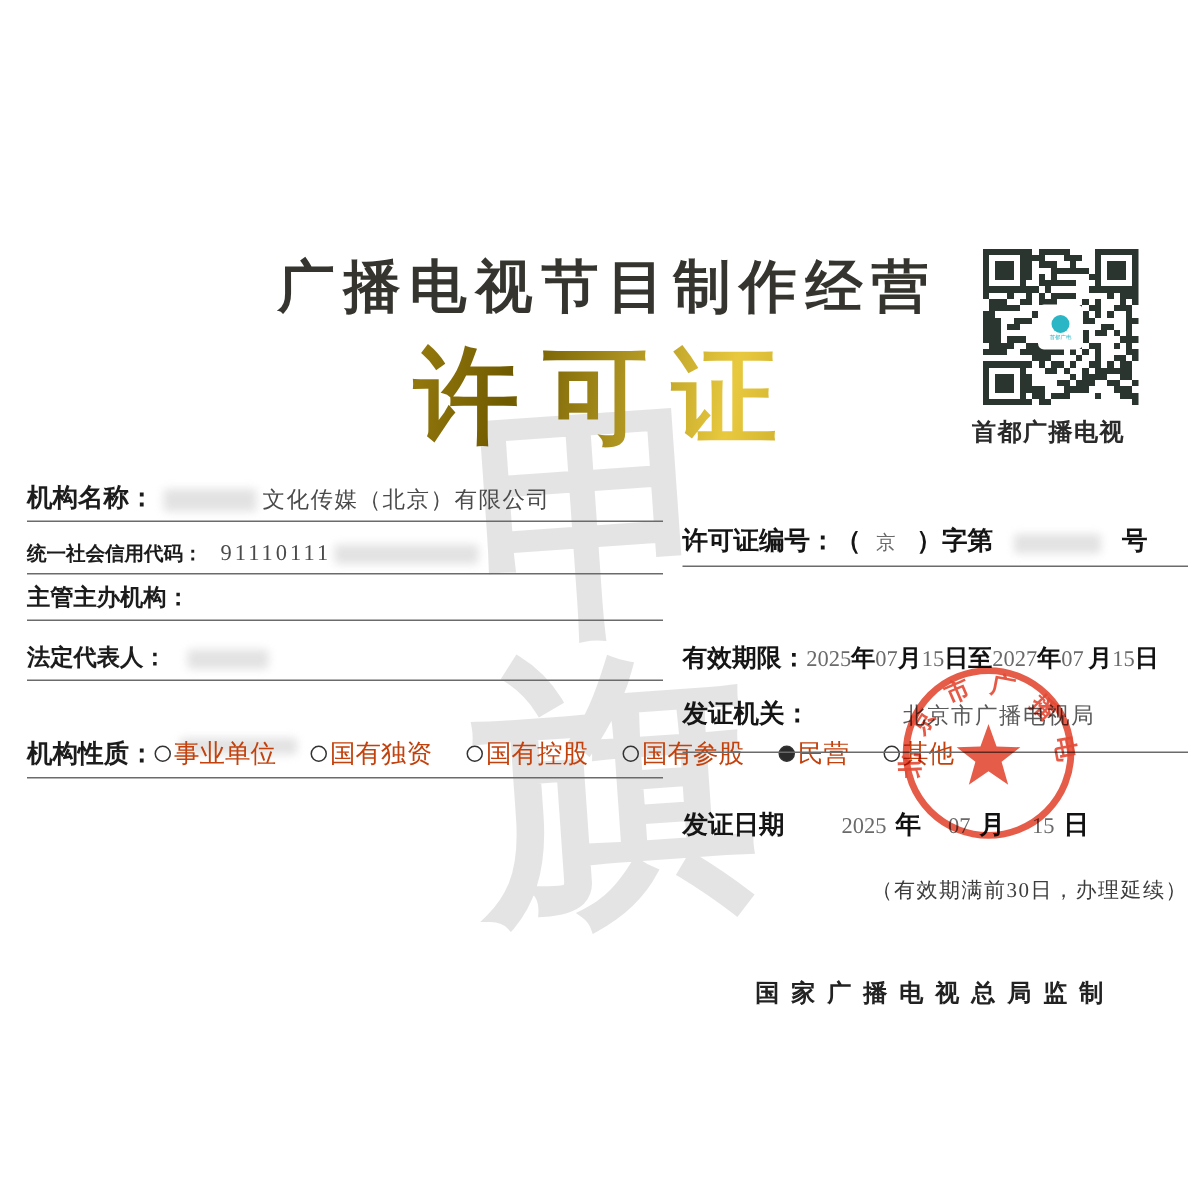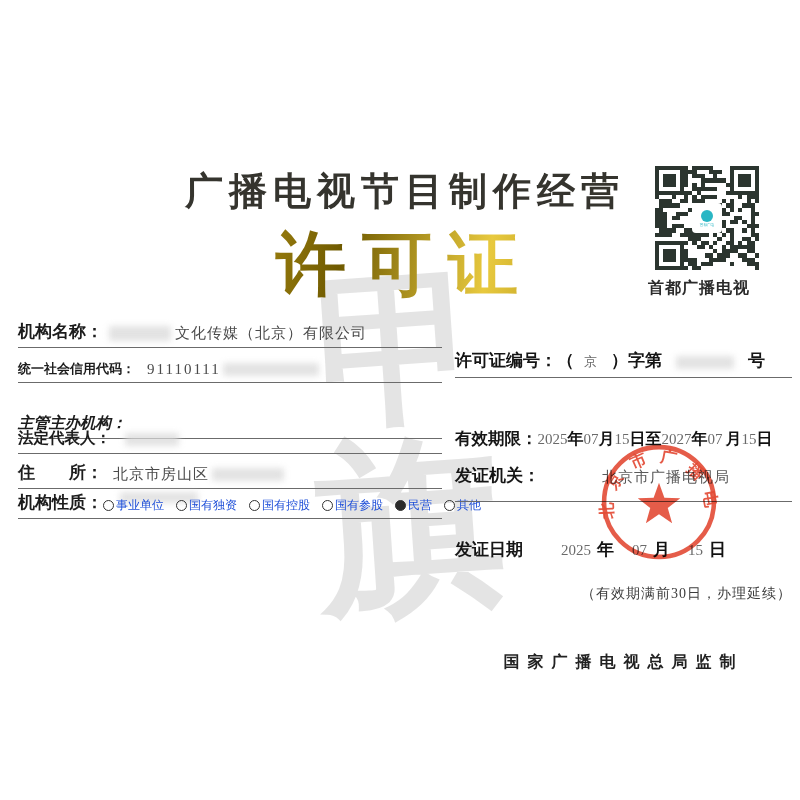--- a/index.html
+++ b/index.html
@@ -34,21 +34,21 @@
   .lbl{font-weight:bold;color:#1c1c1c;}
   .val{font-family:"Liberation Serif","DejaVu Serif",serif;color:#4a4a4a;}
   .uline{border-bottom:1.2px solid #6b6b6b;}
   .redact{display:inline-block;background:#d9d9d9;filter:blur(3px);border-radius:2px;vertical-align:middle;opacity:.75;}
 
   .leftcol{left:18px;width:424px;}
   .l-row{display:flex;align-items:flex-end;padding-bottom:4px;}
   .l-row .lbl{font-size:17px;flex:none;}
   .l-row .val{font-size:15px;letter-spacing:1px;}
 
-  .radio-row{display:flex;align-items:center;gap:5px;font-size:12px;color:#1d4ed8;
+  .radio-row{display:flex;align-items:center;gap:16px;font-size:17px;color:#c2410c;
              font-family:"Liberation Serif","DejaVu Serif",serif;}
   .radio{display:inline-block;width:9px;height:9px;border:1.2px solid #333;border-radius:50%;
          margin-right:2px;flex:none;}
   .radio.sel{background:#2b2b2b;}
   .opt{display:flex;align-items:center;margin-right:7px;white-space:nowrap;}
 
   .scope-label{float:left;font-size:17px;font-weight:bold;width:92px;}
   .scope-text{margin-left:92px;font-family:"Liberation Serif","DejaVu Serif",serif;
               font-size:15px;color:#3f3f3f;line-height:27px;letter-spacing:1px;}
 
@@ -341,35 +341,30 @@
     <span class="redact" style="width:62px;height:15px;margin:0 4px 2px 6px;"></span>
     <span class="val">文化传媒（北京）有限公司</span>
   </div>
 
   <div class="row leftcol uline l-row" style="top:354px;height:29px;">
     <span class="lbl" style="font-size:13px;letter-spacing:0;">统一社会信用代码：</span>
     <span class="val" style="margin-left:12px;letter-spacing:2px;">91110111</span>
     <span class="redact" style="width:96px;height:13px;margin:0 0 2px 2px;"></span>
   </div>
 
-  <div class="row leftcol uline l-row" style="top:409px;height:30px;font-style:italic;">
+  <div class="row leftcol uline l-row" style="top:384px;height:30px;">
     <span class="lbl" style="font-size:15.5px;">主管主办机构：</span>
     <span class="val"></span>
   </div>
 
   <div class="row leftcol uline l-row" style="top:424px;height:30px;">
     <span class="lbl" style="font-size:15.5px;">法定代表人：</span>
     <span class="redact" style="width:54px;height:13px;margin:0 0 3px 14px;"></span>
   </div>
 
-  <div class="row leftcol uline l-row" style="top:458px;height:31px;">
-    <span class="lbl">住　　所：</span>
-    <span class="val" style="margin-left:10px;">北京市房山区</span>
-    <span class="redact" style="width:72px;height:13px;margin:0 0 3px 3px;"></span>
-  </div>
   <span class="redact" style="position:absolute;left:120px;top:492px;width:78px;height:11px;"></span>
 
   <div class="row leftcol uline" style="top:492px;height:27px;display:flex;align-items:flex-end;padding-bottom:4px;">
     <span class="lbl" style="font-size:17px;flex:none;">机构性质：</span>
     <span class="radio-row">
       <span class="opt">
           <span class="radio"></span>
           <span>事业单位</span>
         </span>
       <span class="opt">

